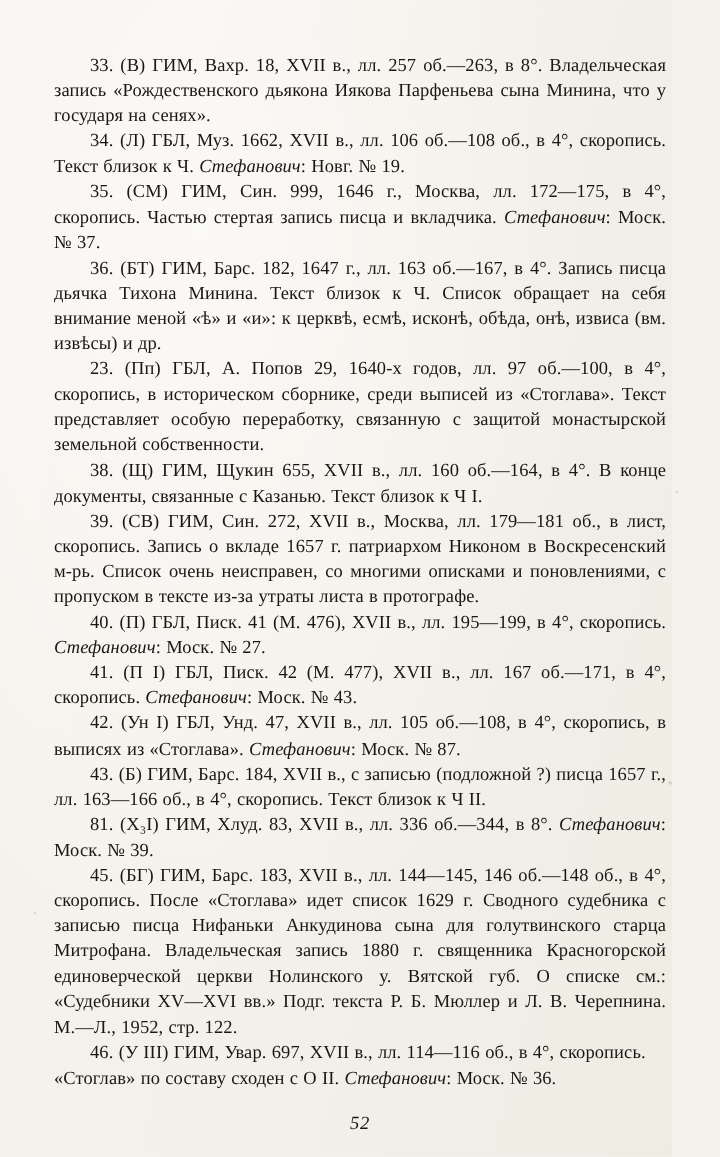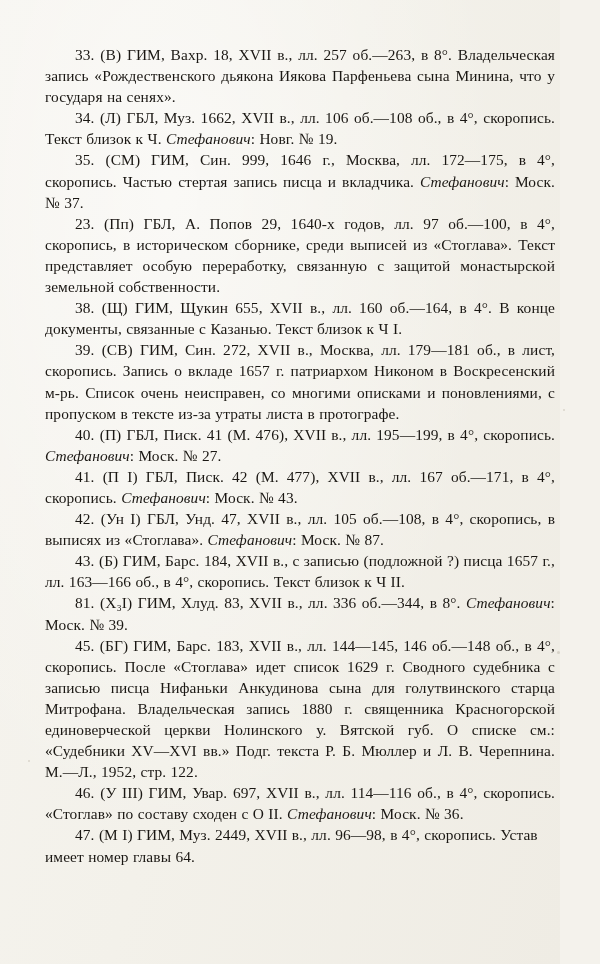--- a/index.html
+++ b/index.html
@@ -69,27 +69,28 @@
 <div id="page">
 
   <div class="speck" style="left:557px; top:651px; width:3px; height:3px;"></div>
   <div class="speck" style="left:563px; top:409px; width:2px; height:2px;"></div>
   <div class="speck" style="left:28px; top:760px; width:2px; height:2px;"></div>
 
   <div id="textblock">
       <p class="entry"><span>33. (В) ГИМ, Вахр. 18, XVII в., лл. 257 об.—263, в 8°. Владельческая запись «Рождественского дьякона Иякова Парфеньева сына Минина, что у государя на сенях».</span></p>
       <p class="entry"><span>34. (Л) ГБЛ, Муз. 1662, XVII в., лл. 106 об.—108 об., в 4°, скоропись. Текст близок к Ч. </span><span class="it">Стефанович</span><span>: Новг. № 19.</span></p>
       <p class="entry"><span>35. (СМ) ГИМ, Син. 999, 1646 г., Москва, лл. 172—175, в 4°, скоропись. Частью стертая запись писца и вкладчика. </span><span class="it">Стефанович</span><span>: Моск. № 37.</span></p>
+      <p class="entry"><span>36. (БТ) ГИМ, Барс. 182, 1647 г., лл. 163 об.—167, в 4°. Запись писца дьячка Тихона Минина. Текст близок к Ч. Список обращает на себя внимание меной «ѣ» и «и»: к церквѣ, есмѣ, исконѣ, обѣда, онѣ, извиса (вм. извѣсы) и др.</span></p>
       <p class="entry"><span>23. (Пп) ГБЛ, А. Попов 29, 1640-х годов, лл. 97 об.—100, в 4°, скоропись, в историческом сборнике, среди выписей из «Стоглава». Текст представляет особую переработку, связанную с защитой монастырской земельной собственности.</span></p>
       <p class="entry"><span>38. (Щ) ГИМ, Щукин 655, XVII в., лл. 160 об.—164, в 4°. В конце документы, связанные с Казанью. Текст близок к Ч I.</span></p>
       <p class="entry"><span>39. (СВ) ГИМ, Син. 272, XVII в., Москва, лл. 179—181 об., в лист, скоропись. Запись о вкладе 1657 г. патриархом Никоном в Воскресенский м-рь. Список очень неисправен, со многими описками и поновлениями, с пропуском в тексте из-за утраты листа в протографе.</span></p>
       <p class="entry"><span>40. (П) ГБЛ, Писк. 41 (М. 476), XVII в., лл. 195—199, в 4°, скоропись. </span><span class="it">Стефанович</span><span>: Моск. № 27.</span></p>
       <p class="entry"><span>41. (П I) ГБЛ, Писк. 42 (М. 477), XVII в., лл. 167 об.—171, в 4°, скоропись. </span><span class="it">Стефанович</span><span>: Моск. № 43.</span></p>
       <p class="entry"><span>42. (Ун I) ГБЛ, Унд. 47, XVII в., лл. 105 об.—108, в 4°, скоропись, в выписях из «Стоглава». </span><span class="it">Стефанович</span><span>: Моск. № 87.</span></p>
       <p class="entry"><span>43. (Б) ГИМ, Барс. 184, XVII в., с записью (подложной ?) писца 1657 г., лл. 163—166 об., в 4°, скоропись. Текст близок к Ч II.</span></p>
       <p class="entry"><span>81. (Х₃I) ГИМ, Хлуд. 83, XVII в., лл. 336 об.—344, в 8°. </span><span class="it">Стефанович</span><span>: Моск. № 39.</span></p>
       <p class="entry"><span>45. (БГ) ГИМ, Барс. 183, XVII в., лл. 144—145, 146 об.—148 об., в 4°, скоропись. После «Стоглава» идет список 1629 г. Сводного судебника с записью писца Нифаньки Анкудинова сына для голутвинского старца Митрофана. Владельческая запись 1880 г. священника Красногорской единоверческой церкви Нолинского у. Вятской губ. О списке см.: «Судебники XV—XVI вв.» Подг. текста Р. Б. Мюллер и Л. В. Черепнина. М.—Л., 1952, стр. 122.</span></p>
       <p class="entry"><span>46. (У III) ГИМ, Увар. 697, XVII в., лл. 114—116 об., в 4°, скоропись. «Стоглав» по составу сходен с О II. </span><span class="it">Стефанович</span><span>: Моск. № 36.</span></p>
-      <p class="entry"><span>47. (М I) ГИМ, Муз. 2449, XVII в., лл. 96—98, в 4°, скоропись. Устав имеет номер главы 64.</span></p>
     </div>
 
+  <div id="folio">52</div>
 
 </div>
 
 </body></html>

